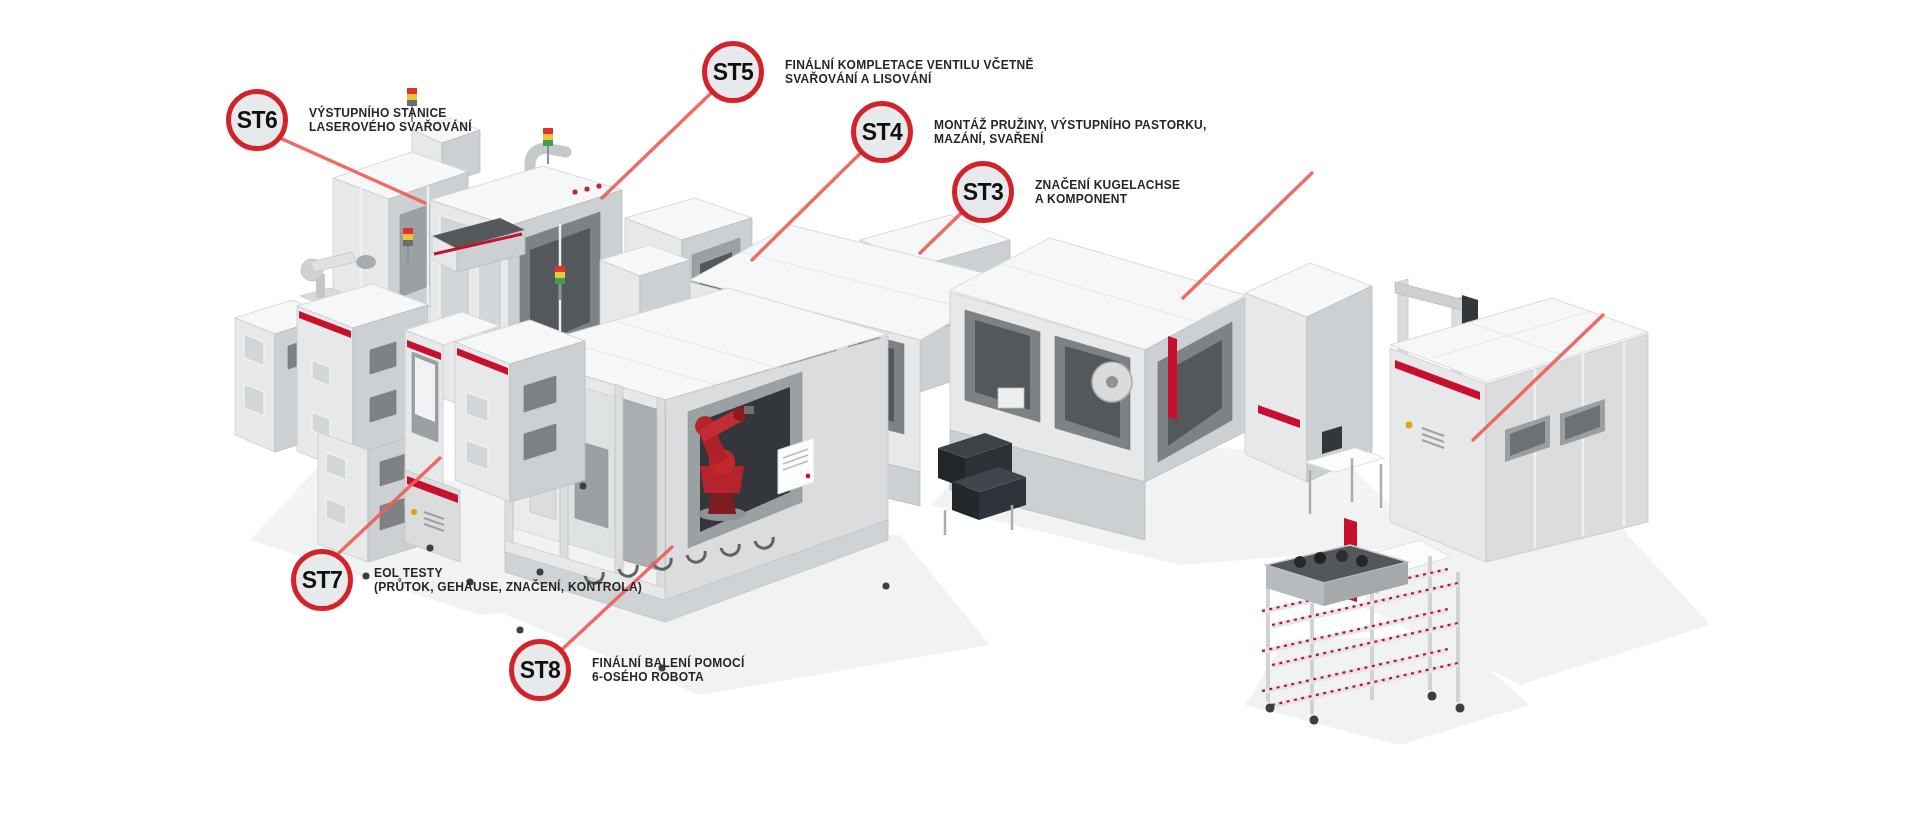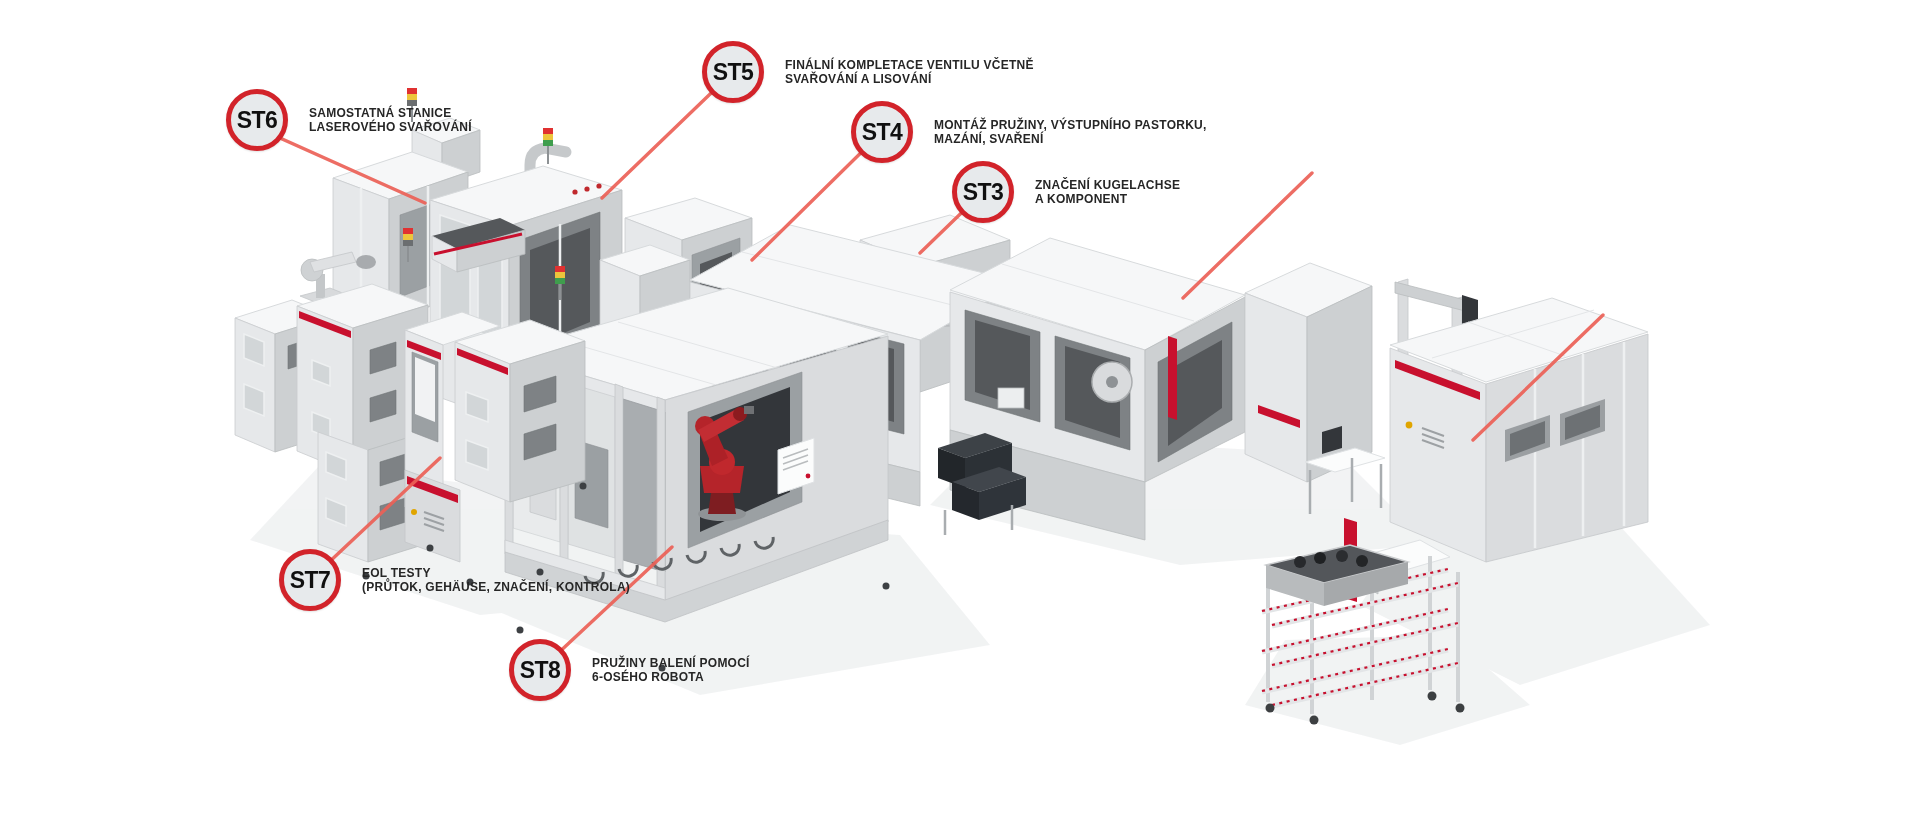--- a/index.html
+++ b/index.html
@@ -386,34 +386,34 @@
   <div class="badge">ST5</div>
   <div class="desc">
     <div>FINÁLNÍ KOMPLETACE VENTILU VČETNĚ</div>
     <div>SVAŘOVÁNÍ A LISOVÁNÍ</div>
   </div>
 </div>
 
 <div class="station" style="left:226px;top:89px">
   <div class="badge">ST6</div>
   <div class="desc">
-    <div>SAMOSTATNÁ STANICE</div>
+    <div>VÝSTUPNÍHO STANICE</div>
     <div>LASEROVÉHO SVAŘOVÁNÍ</div>
   </div>
 </div>
 
-<div class="station" style="left:279px;top:549px">
+<div class="station" style="left:291px;top:549px">
   <div class="badge">ST7</div>
   <div class="desc">
     <div>EOL TESTY</div>
     <div>(PRŮTOK, GEHÄUSE, ZNAČENÍ, KONTROLA)</div>
   </div>
 </div>
 
 <div class="station" style="left:509px;top:639px">
   <div class="badge">ST8</div>
   <div class="desc">
-    <div>PRUŽINY BALENÍ POMOCÍ</div>
+    <div>FINÁLNÍ BALENÍ POMOCÍ</div>
     <div>6-OSÉHO ROBOTA</div>
   </div>
 </div>
 
 </div>
 
 </body></html>

